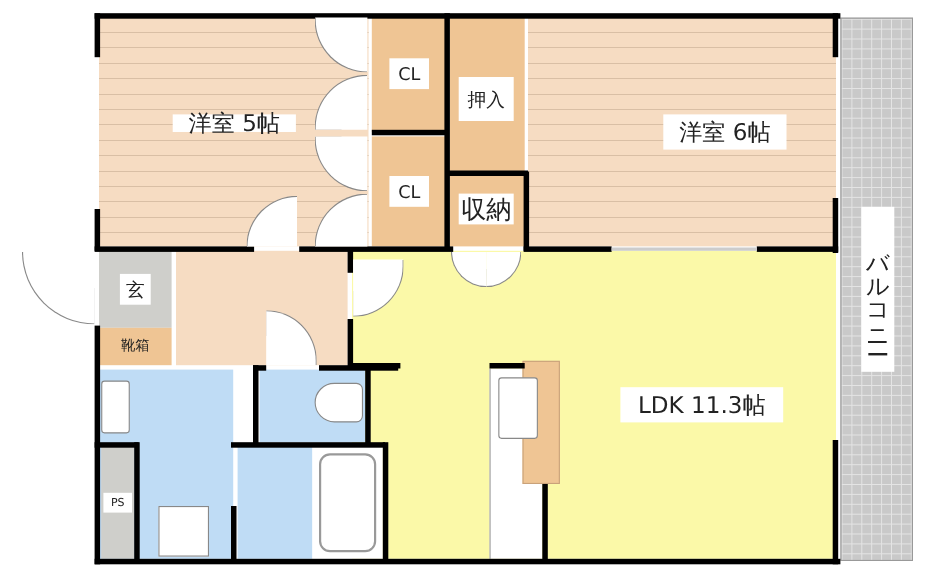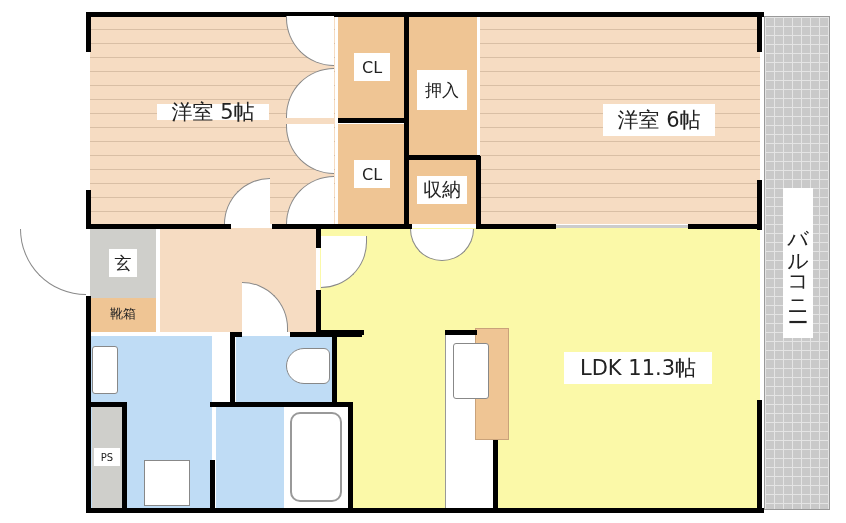--- a/index.html
+++ b/index.html
@@ -89,18 +89,18 @@
 <div class="abs door" style="left:321px;top:236px;width:46px;height:52px;border-radius:0 0 52px 0;border-left:none;border-top:none;"></div>
 <div class="abs door" style="left:410px;top:229px;width:32px;height:32px;border-radius:0 0 0 32px;border-right:none;border-top:none;"></div>
 <div class="abs door" style="left:442px;top:229px;width:32px;height:32px;border-radius:0 0 32px 0;border-left:none;border-top:none;"></div>
 <div class="abs thin" style="left:556px;top:225px;width:132px;height:3px;background:#ccc;"></div>
 
 <div class="abs label" style="left:157px;top:104px;width:112px;height:16px;font-size:21px;">洋室 5帖</div>
 <div class="abs label" style="left:563px;top:104px;width:112px;height:32px;font-size:21px;margin-left:40px;">洋室 6帖</div>
 <div class="abs label" style="left:354px;top:53px;width:36px;height:28px;font-size:16px;">CL</div>
 <div class="abs label" style="left:354px;top:160px;width:36px;height:28px;font-size:16px;">CL</div>
 <div class="abs label" style="left:417px;top:70px;width:50px;height:40px;font-size:17px;">押入</div>
-<div class="abs label" style="left:417px;top:176px;width:50px;height:28px;font-size:19px;">収納</div>
+<div class="abs label" style="left:417px;top:176px;width:50px;height:28px;font-size:23px;">収納</div>
 <div class="abs label" style="left:109px;top:249px;width:28px;height:28px;font-size:17px;">玄</div>
 <div class="abs label" style="left:94px;top:303px;width:58px;height:22px;font-size:13px;background:transparent;text-align:right;">靴箱</div>
 <div class="abs label" style="left:94px;top:448px;width:26px;height:18px;font-size:10px;">PS</div>
 <div class="abs label" style="left:564px;top:352px;width:148px;height:32px;font-size:21px;">LDK 11.3帖</div>
 <div class="abs label" style="left:783px;top:188px;width:30px;height:150px;font-size:21px;writing-mode:vertical-rl;">バルコニー</div>
 
 </body></html>

